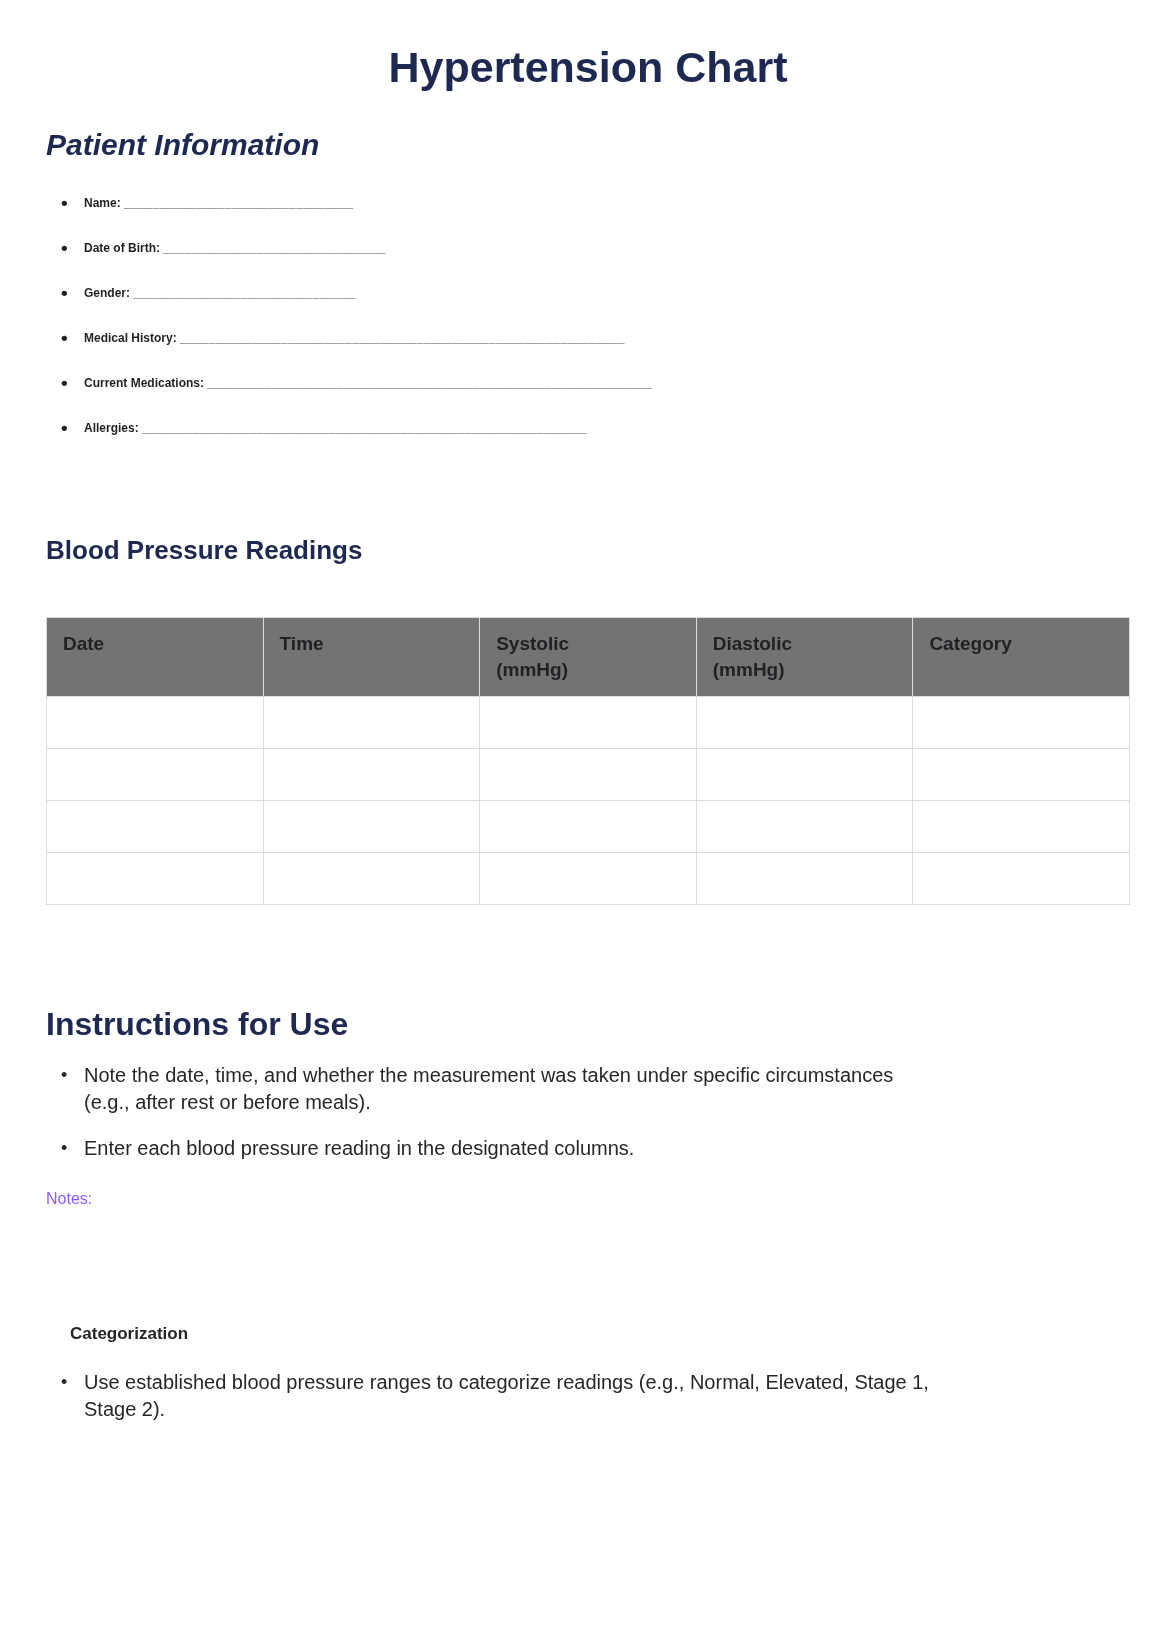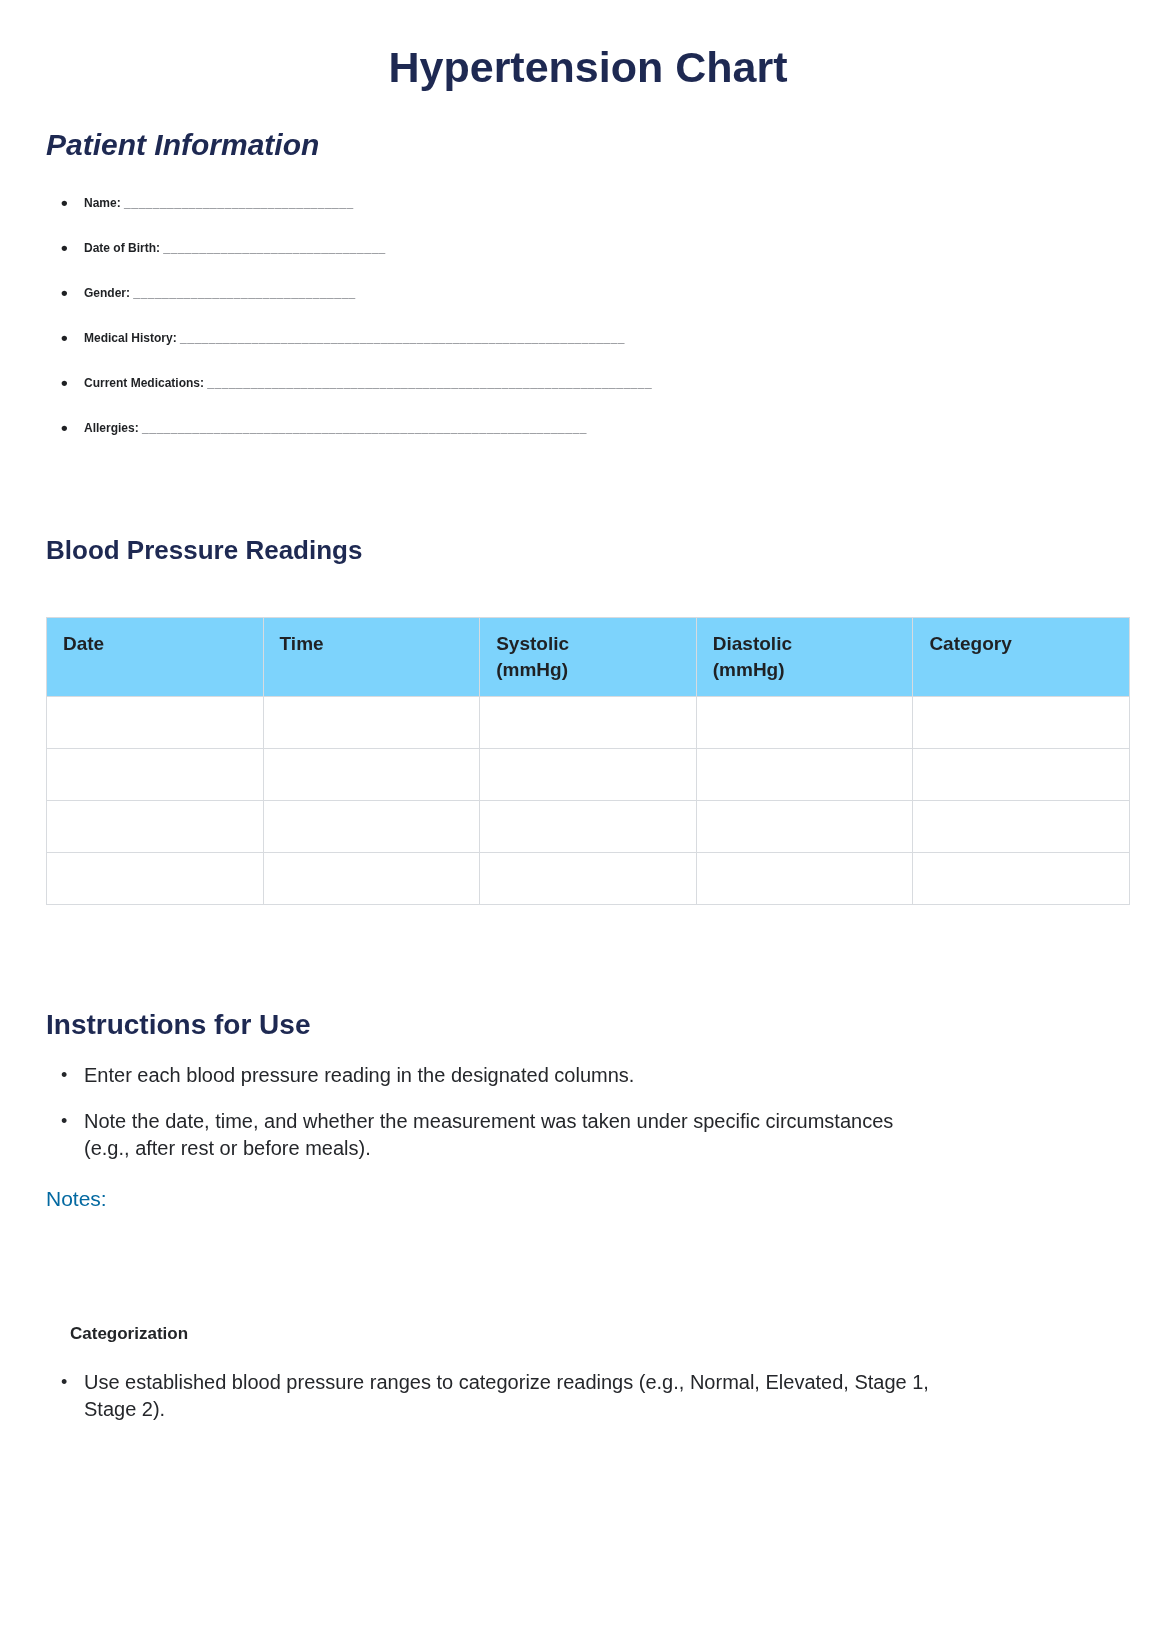--- a/index.html
+++ b/index.html
@@ -32,21 +32,21 @@
     line-height: 30px;
     font-style: italic;
   }
   .bp-heading {
     margin-top: 94px;
     font-size: 26px;
     line-height: 30px;
   }
   .instructions-heading {
     margin-top: 105px;
-    font-size: 28px;
+    font-size: 32px;
     line-height: 29px;
   }
 
   .sub-heading {
     margin: 0;
     font-weight: bold;
     color: #232528;
   }
   .recording-subheading { margin-top: 28px; font-size: 20px; line-height: 25px; }
   .categorization-subheading { margin-top: 109px; font-size: 17px; line-height: 26px; margin-left: 24px; }
@@ -79,21 +79,21 @@
     letter-spacing: 0.5px;
   }
 
   table.bp-table {
     margin-top: 52px;
     width: 100%;
     border-collapse: collapse;
     table-layout: fixed;
   }
   table.bp-table th {
-    background: #7dd3fc;
+    background: #737373;
     border: 1px solid #d8dbdf;
     text-align: left;
     vertical-align: top;
     padding: 13px 16px;
     font-size: 19px;
     line-height: 26px;
     font-weight: bold;
     color: #1f2124;
     white-space: pre-line;
     width: 20%;
@@ -124,23 +124,23 @@
     content: "\2022";
     position: absolute;
     left: 15px;
     top: 0;
     font-size: 18px;
   }
   ul.categorization-list { margin-top: 22px; }
 
   .notes-label {
     margin: 24px 0 0 0;
-    font-size: 21px;
+    font-size: 16px;
     line-height: 26px;
-    color: #0369a1;
+    color: #8b5cf6;
   }
 </style>
 </head>
 <body>
 
 <div class="page">
 
   <h1 class="doc-title">Hypertension Chart</h1>
 
   <h2 class="section-heading patient-heading">Patient Information</h2>
@@ -215,23 +215,23 @@
         <td></td>
         <td></td>
       </tr>
     </tbody>
   </table>
 
   <h2 class="section-heading instructions-heading">Instructions for Use</h2>
 
 
   <ul class="bullet-list">
-    <li>Enter each blood pressure reading in the designated columns.</li>
     <li>Note the date, time, and whether the measurement was taken under specific circumstances
 (e.g., after rest or before meals).</li>
+    <li>Enter each blood pressure reading in the designated columns.</li>
   </ul>
 
   <p class="notes-label">Notes:</p>
 
   <h3 class="sub-heading categorization-subheading">Categorization</h3>
 
   <ul class="bullet-list categorization-list">
     <li>Use established blood pressure ranges to categorize readings (e.g., Normal, Elevated, Stage 1,
 Stage 2).</li>
   </ul>

